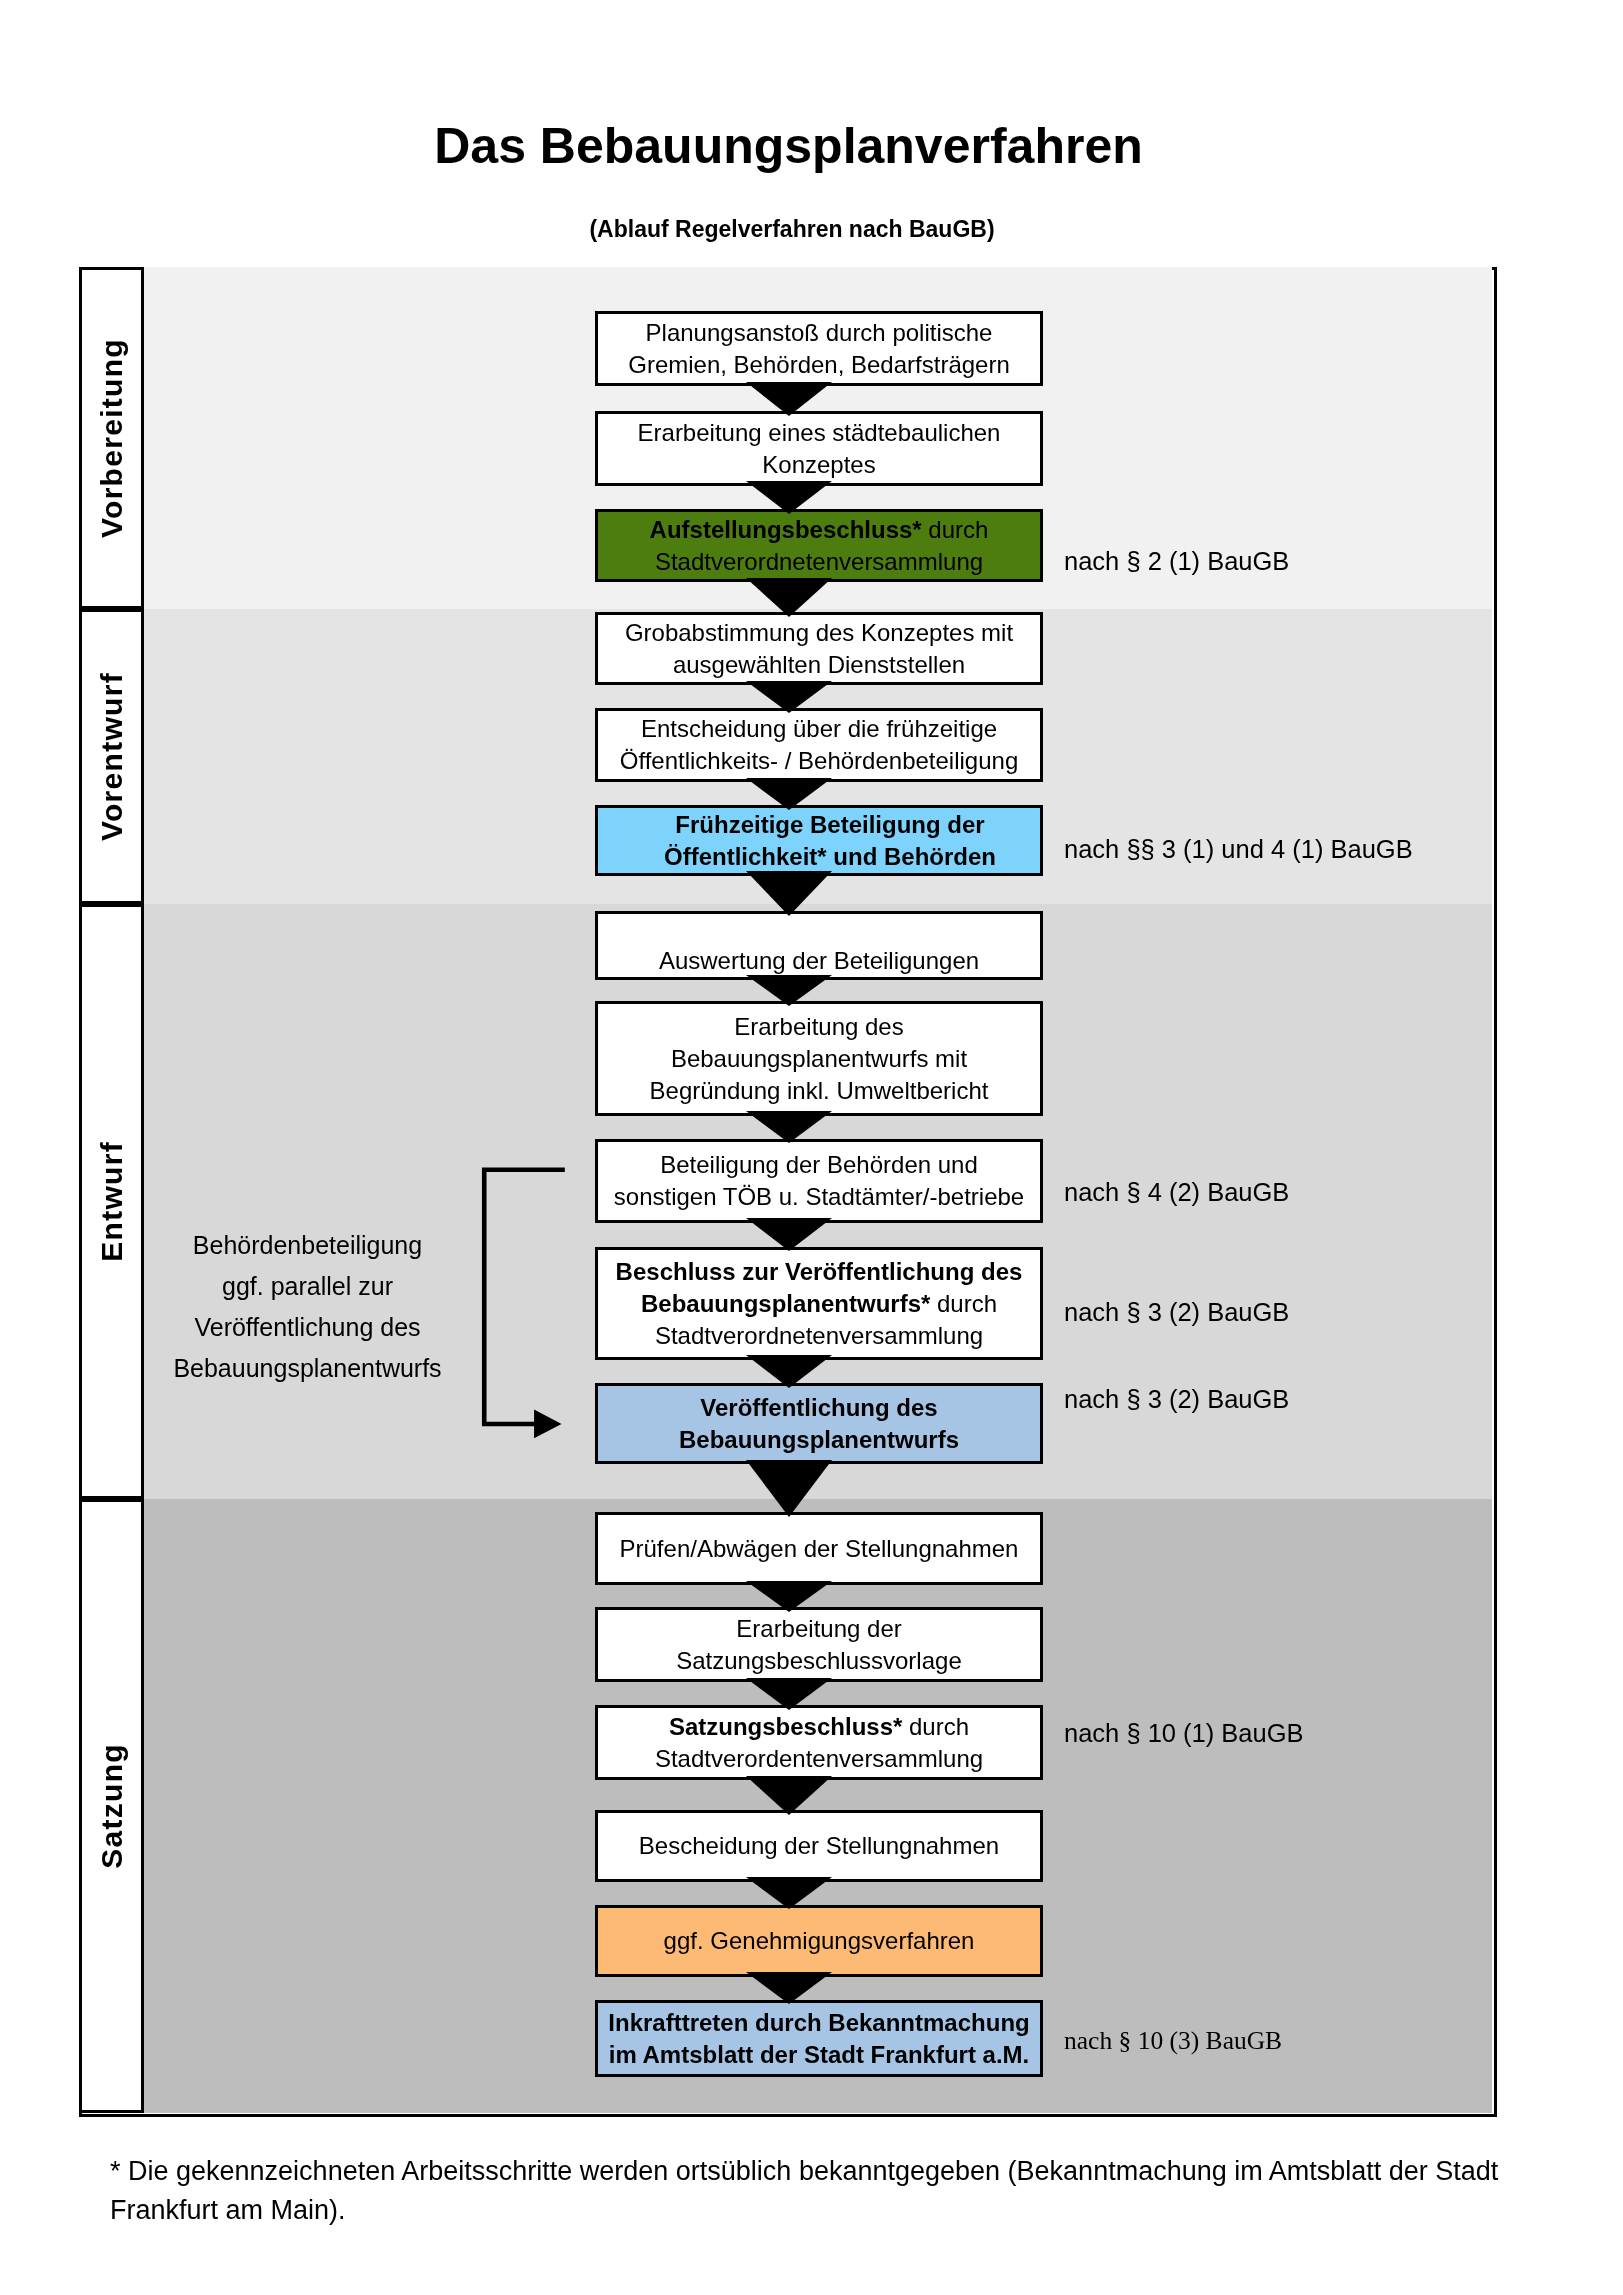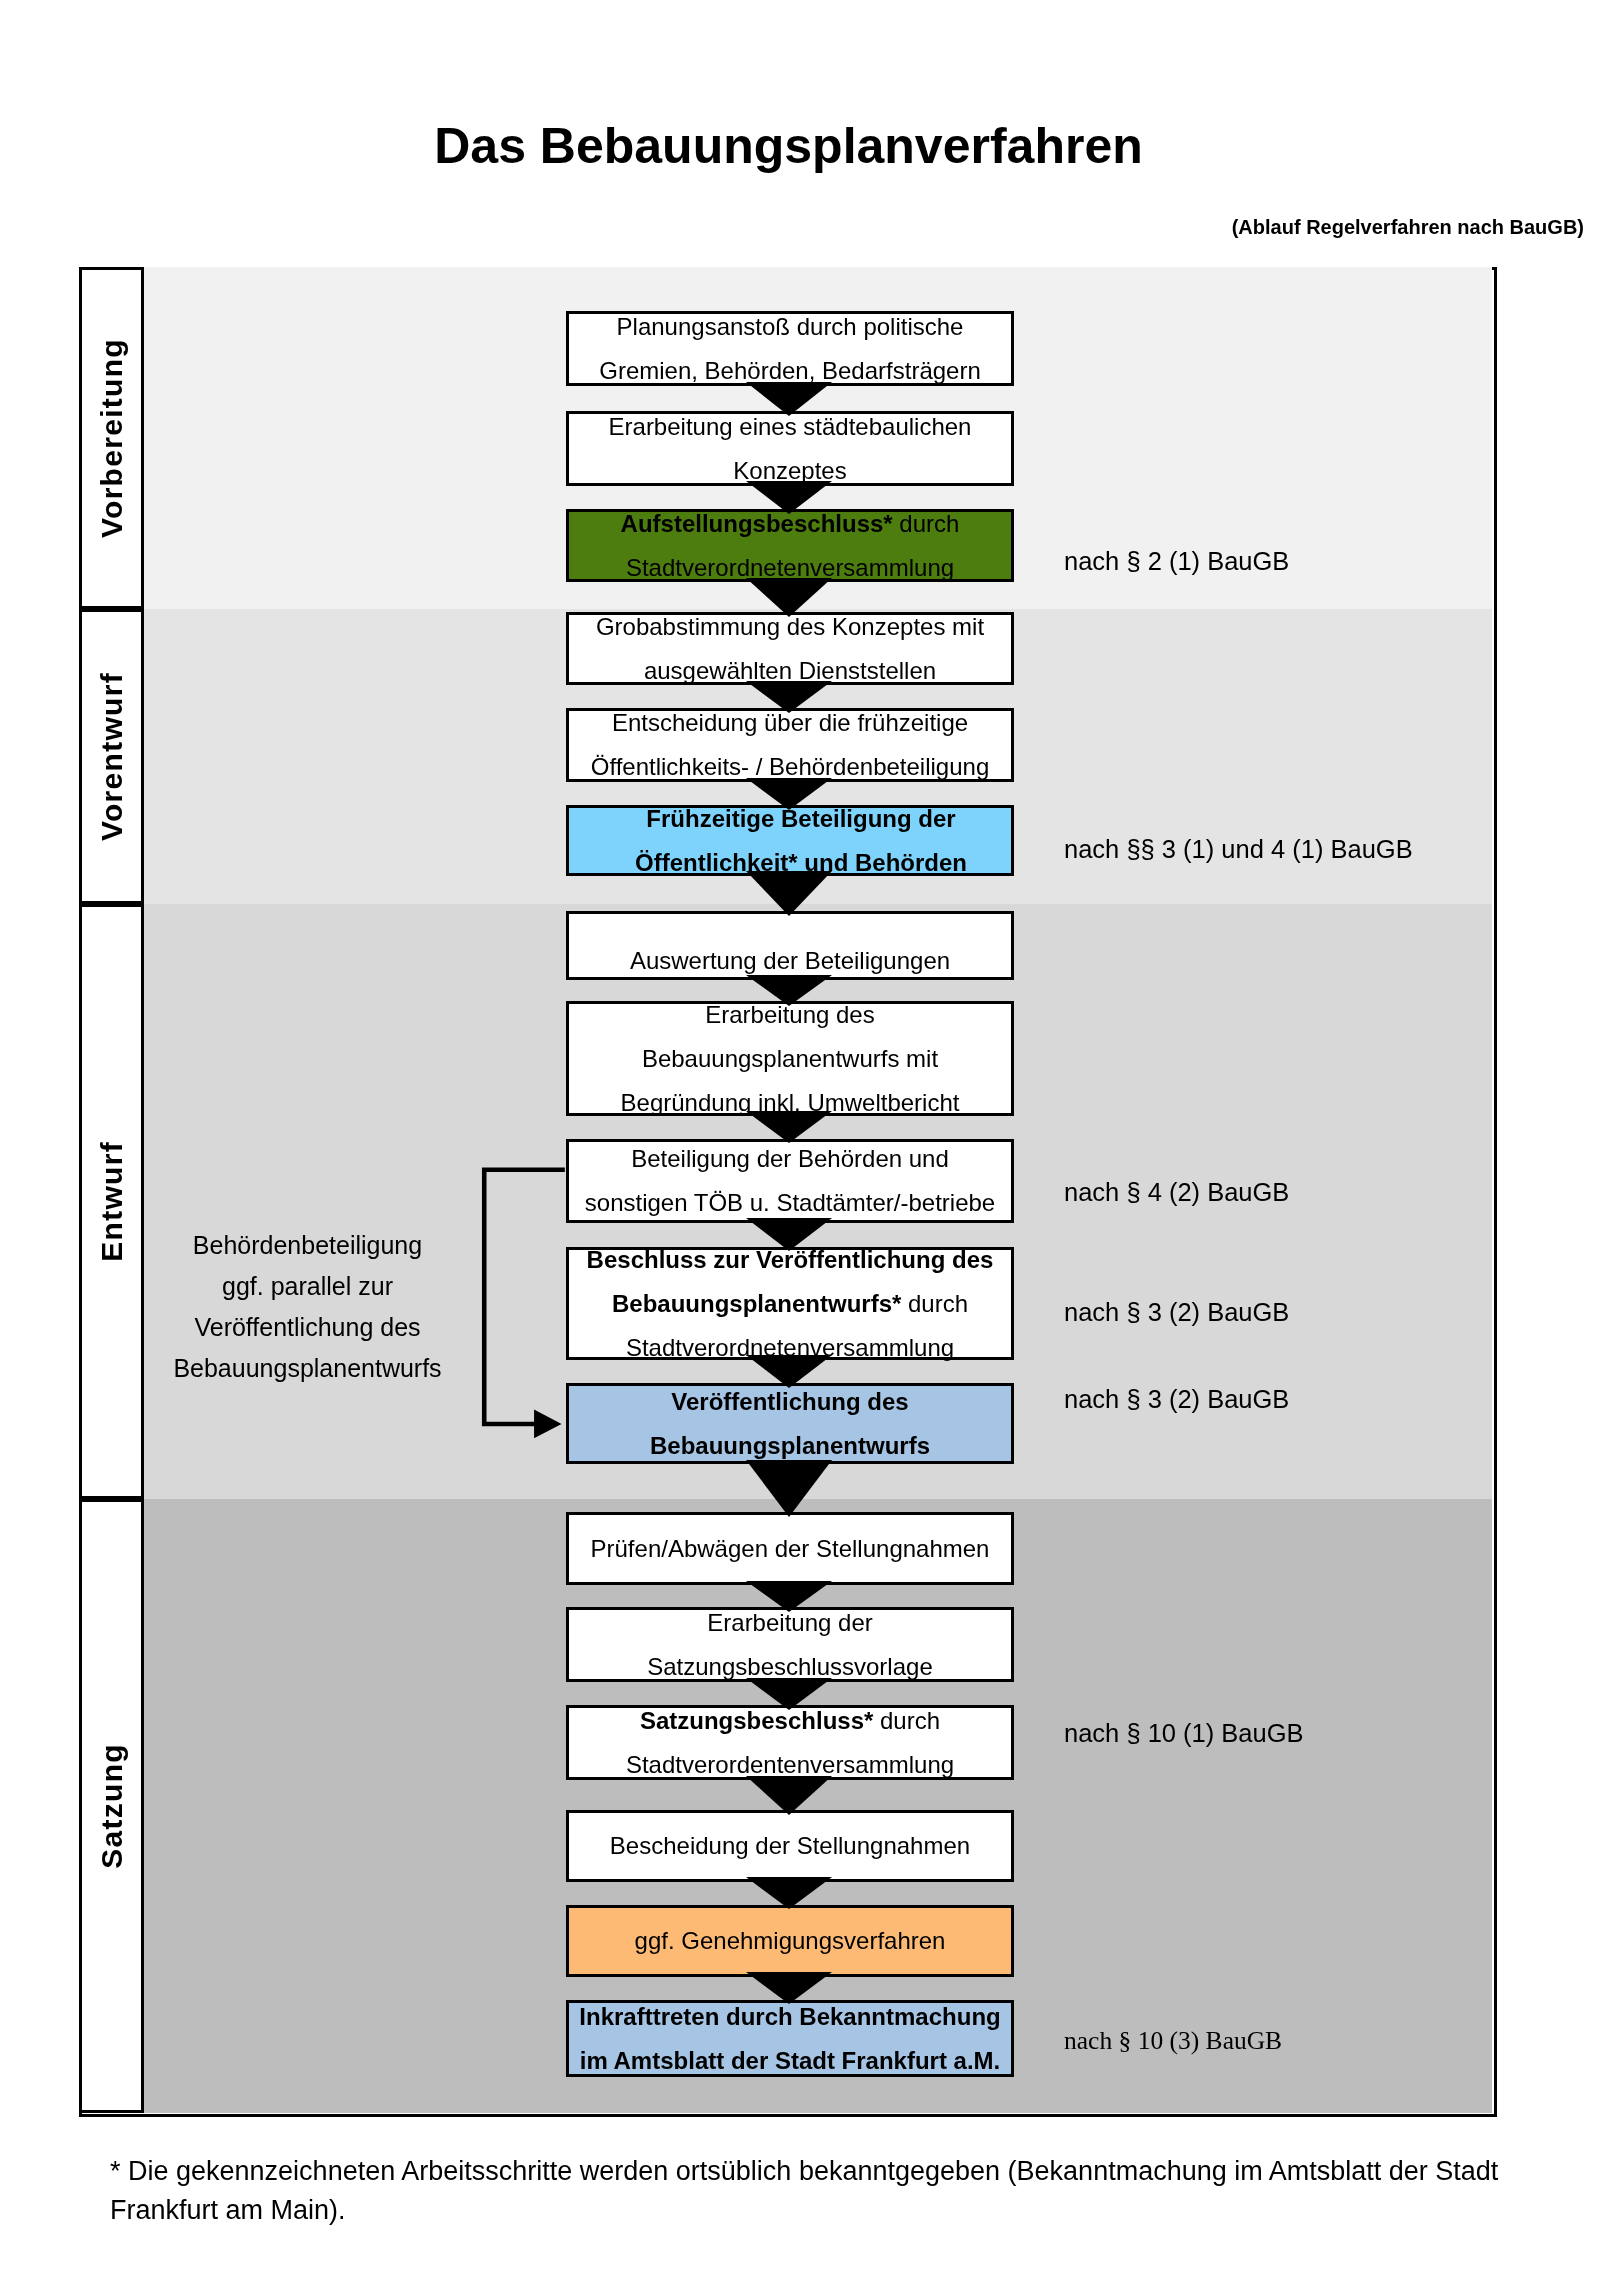--- a/index.html
+++ b/index.html
@@ -1,33 +1,33 @@
 <!DOCTYPE html>
 <html style="font-size:10.5px"><head>
 <meta charset="utf-8">
 <style>
   html,body{margin:0;padding:0;background:#ffffff;}
   .canvas{position:relative;width:1623px;height:2295px;background:#ffffff;
           font-family:"Liberation Sans",sans-serif;color:#000;overflow:hidden;}
   .page-title{position:absolute;left:0;top:117px;width:1577px;text-align:center;
               font-size:50px;font-weight:bold;letter-spacing:0px;}
-  .page-subtitle{position:absolute;left:0;top:216px;width:1584px;text-align:right;
-                 font-size:20px;font-weight:bold;}
+  .page-subtitle{position:absolute;left:0;top:216px;width:1584px;text-align:center;
+                 font-size:23px;font-weight:bold;}
   .frame{position:absolute;left:79px;top:267px;width:1418px;height:1850px;
          border:3.9px solid #000;box-sizing:border-box;background:#ffffff;}
   .band{position:absolute;left:144px;width:1348px;}
   .label-cell{position:absolute;left:79px;width:65px;background:#ffffff;
               border:3.9px solid #000;box-sizing:border-box;
               display:flex;align-items:center;justify-content:center;}
   .label-cell span{writing-mode:vertical-rl;transform:rotate(180deg);
                    font-weight:bold;font-size:30px;letter-spacing:1.3px;white-space:nowrap;}
-  .fbox{position:absolute;left:566px;width:448px;background:#ffffff;
+  .fbox{position:absolute;left:595px;width:448px;background:#ffffff;
         border:3.9px solid #000;box-sizing:border-box;
         display:flex;flex-direction:column;align-items:center;justify-content:center;
-        text-align:center;font-size:24px;line-height:32px;gap:12px;}
+        text-align:center;font-size:24px;line-height:32px;}
   .fbox.blue{font-weight:bold;}
   .arrow{position:absolute;width:0;height:0;border-left:43px solid transparent;
          border-right:43px solid transparent;}
   .ref{position:absolute;left:1064px;font-size:25.5px;white-space:nowrap;}
   .side-note{position:absolute;left:160px;top:1225px;width:295px;text-align:center;
              font-size:25px;line-height:41px;}
   .footnote{position:absolute;left:110px;top:2152px;width:1473px;
             font-size:27px;line-height:39px;}
   .connector{position:absolute;left:458px;top:1152px;}
   b{font-weight:bold;}

